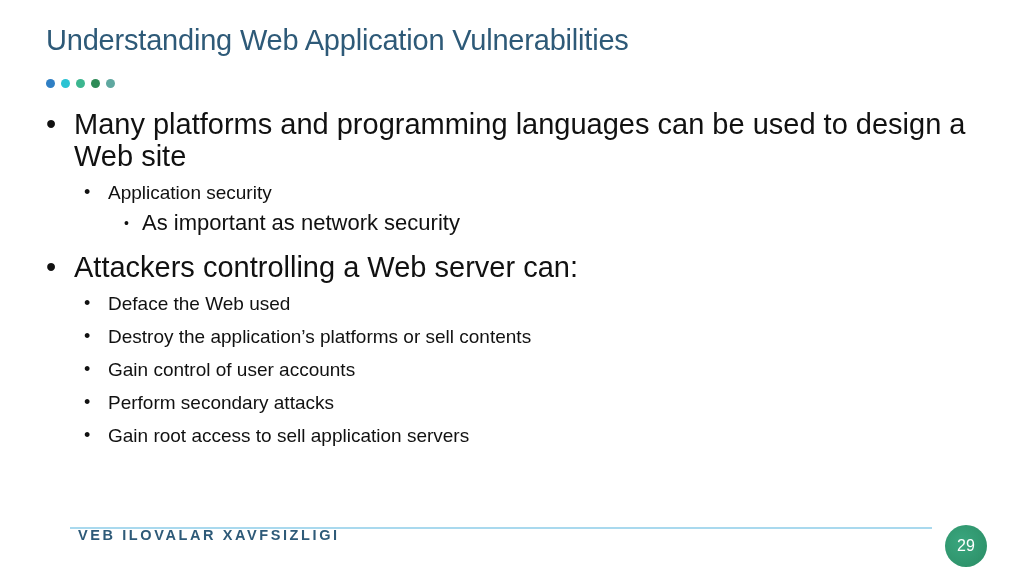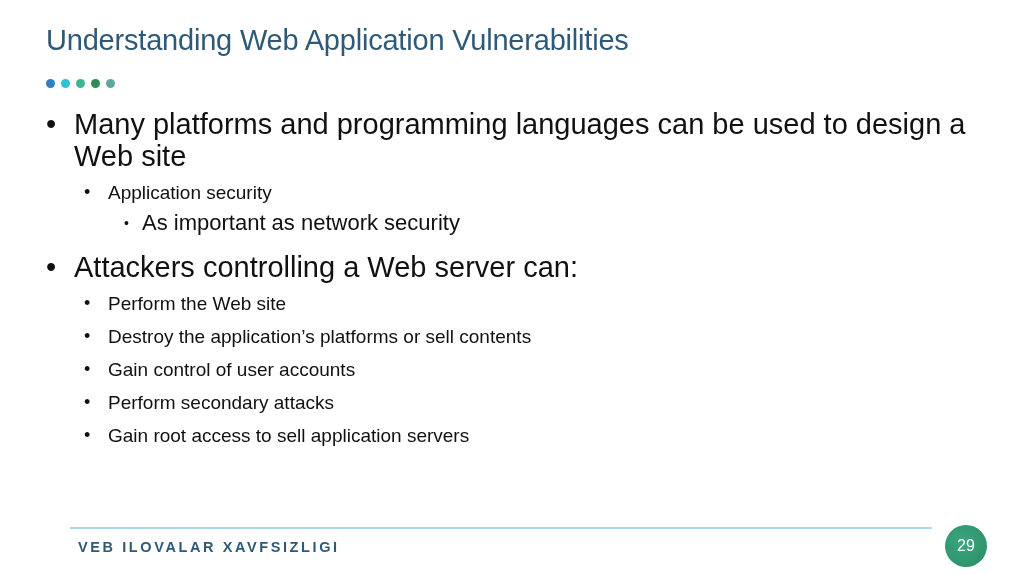--- a/index.html
+++ b/index.html
@@ -18,21 +18,21 @@
     .dot { width: 9px; height: 9px; border-radius: 50%; }
     .content { position: absolute; left: 46px; top: 108px; width: 940px; color: #111; }
     .l1 { position: relative; font-size: 29px; line-height: 32px; padding-left: 28px; margin-bottom: 4px; }
     .l1::before { content: "•"; position: absolute; left: 0; top: 0; }
     .l2 { position: relative; font-size: 19px; line-height: 33px; padding-left: 62px; }
     .l2::before { content: "•"; position: absolute; left: 38px; top: 0; font-size: 18px; }
     .l3 { position: relative; font-size: 22px; line-height: 28px; padding-left: 96px; margin-bottom: 14px; }
     .l3::before { content: "•"; position: absolute; left: 78px; top: 0; font-size: 14px; }
     .footer-line { position: absolute; left: 70px; top: 527px; width: 862px; height: 2px; background: #a9d9ee; }
     .footer-text {
-      position: absolute; left: 78px; top: 539px;
+      position: absolute; left: 78px; top: 527px;
       font-size: 14.5px; font-weight: bold; color: #2e5a78; letter-spacing: 2.6px;
     }
     .page-num {
       position: absolute; left: 945px; top: 525px; width: 42px; height: 42px; border-radius: 50%;
       background: radial-gradient(circle at 40% 40%, #3aa67e, #2a8c64);
       color: #ffffff; font-size: 16px; display: flex; align-items: center; justify-content: center;
     }
   </style>
 </head>
 <body>
@@ -46,21 +46,21 @@
   <span class="dot" style="background:#2e8b57"></span>
   <span class="dot" style="background:#5fa8a0"></span>
 </div>
 
 <div class="content">
   <div class="l1">Many platforms and programming languages can be used to design a Web site</div>
   <div class="l2">Application security</div>
   <div class="l3">As important as network security</div>
 
   <div class="l1">Attackers controlling a Web server can:</div>
-  <div class="l2">Perform the Web site</div>
+  <div class="l2">Deface the Web used</div>
   <div class="l2">Destroy the application’s platforms or sell contents</div>
   <div class="l2">Gain control of user accounts</div>
   <div class="l2">Perform secondary attacks</div>
   <div class="l2">Gain root access to sell application servers</div>
 </div>
 
 <div class="footer-line"></div>
 <div class="footer-text">VEB ILOVALAR XAVFSIZLIGI</div>
 <div class="page-num">29</div>
 

